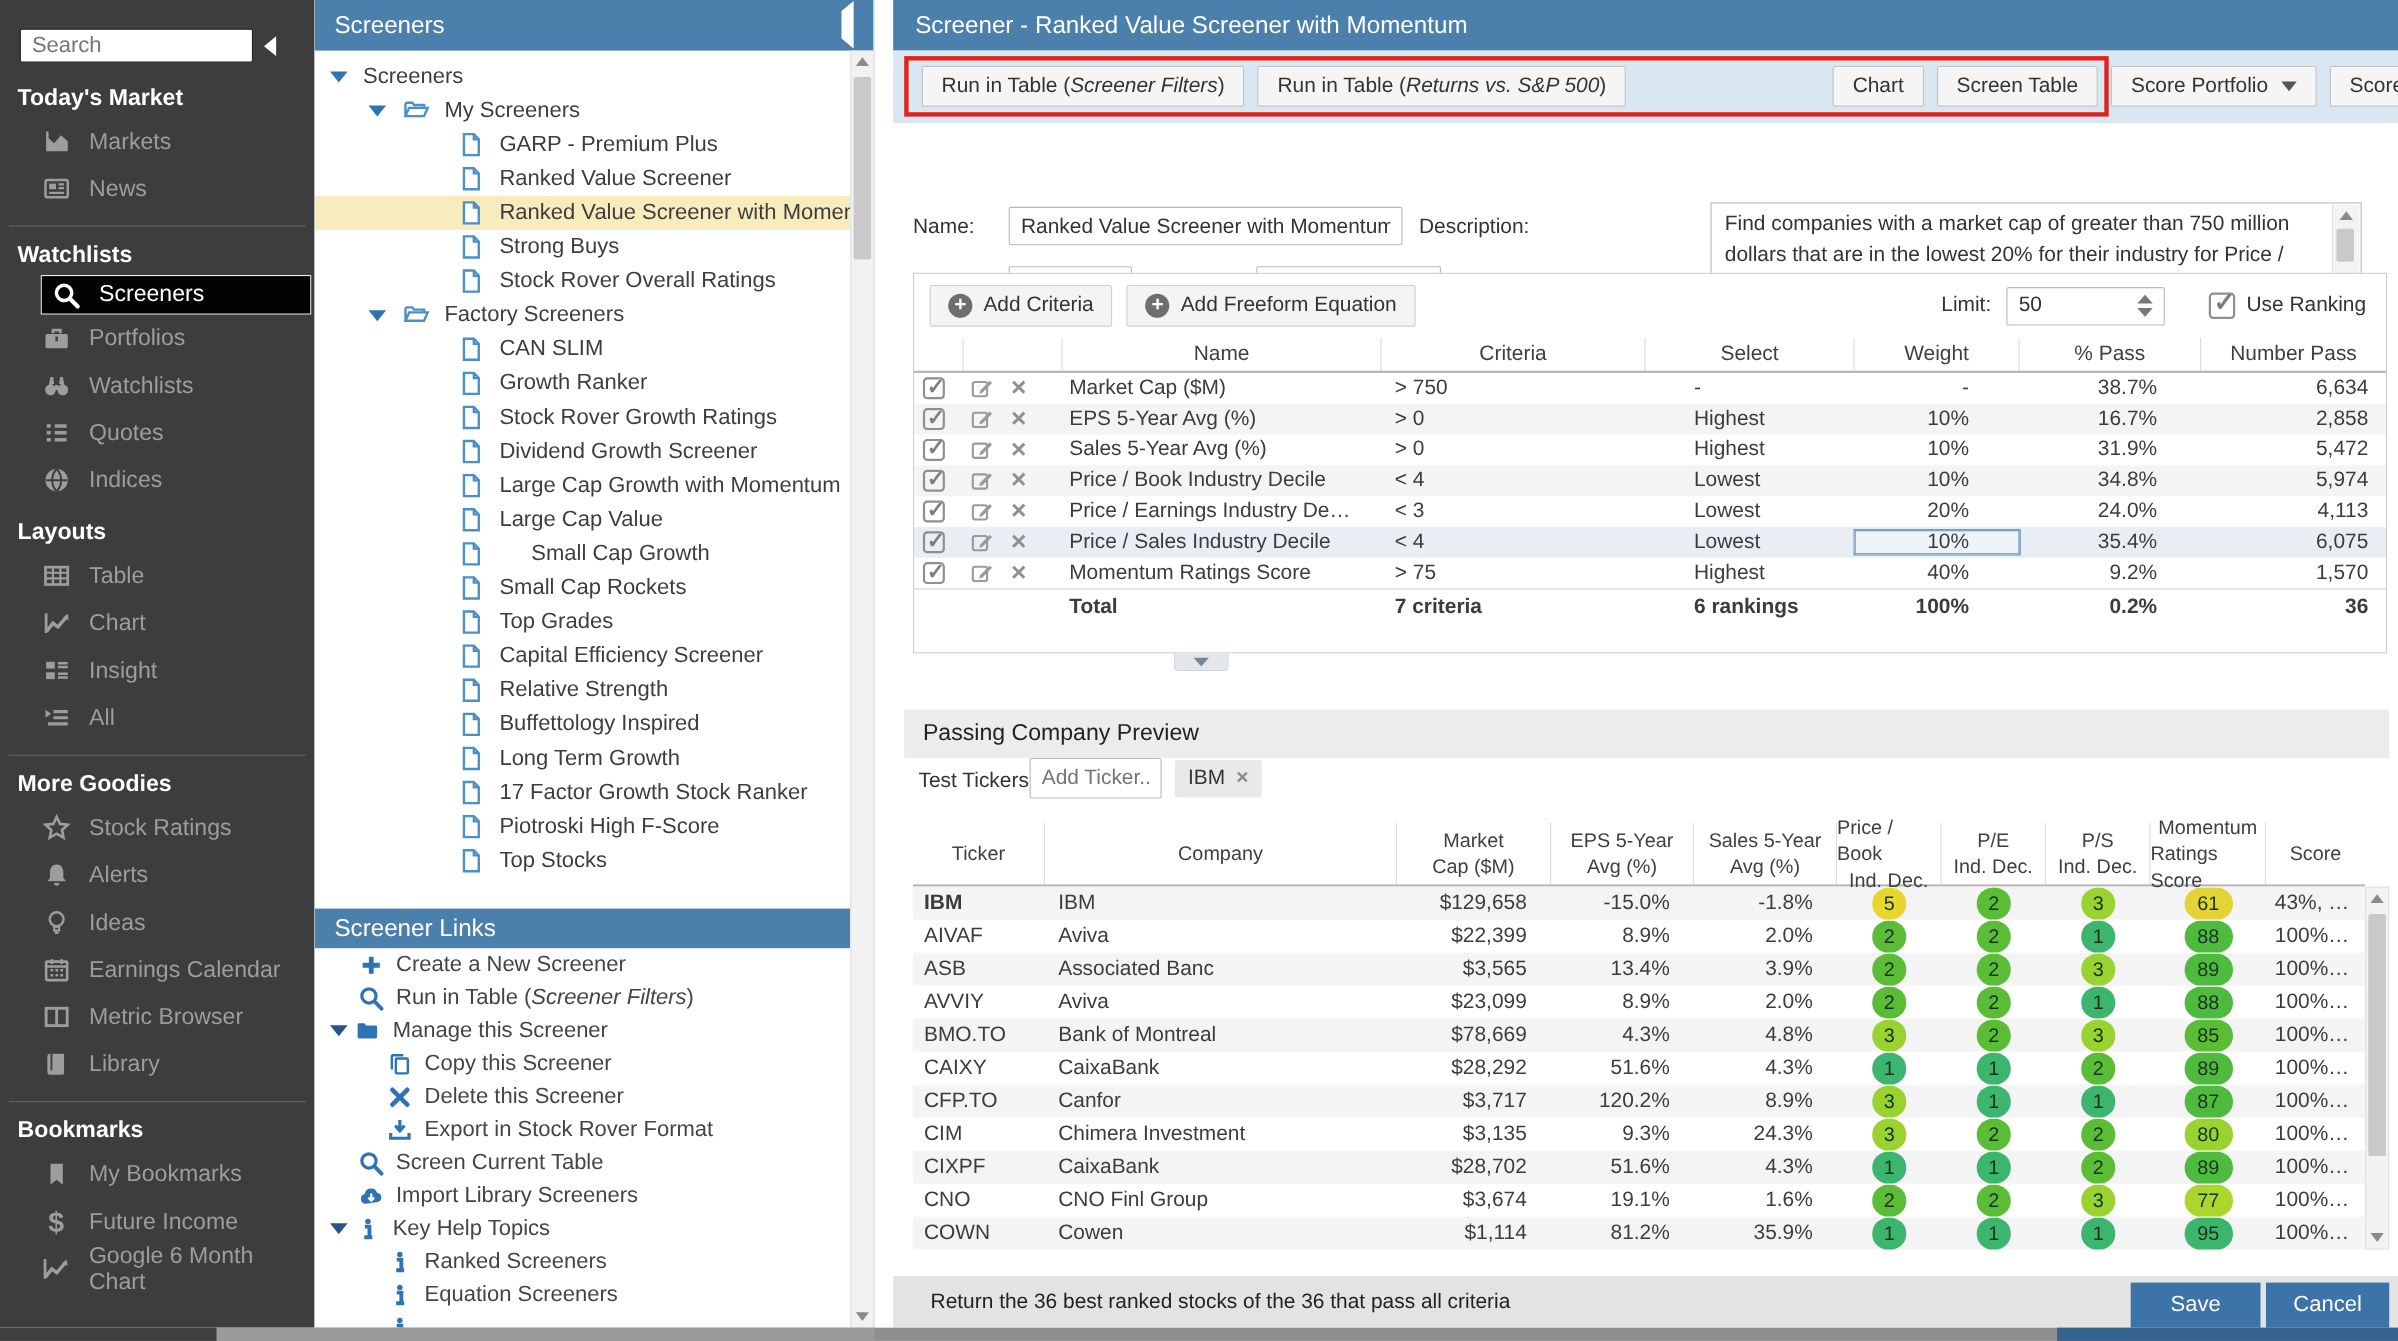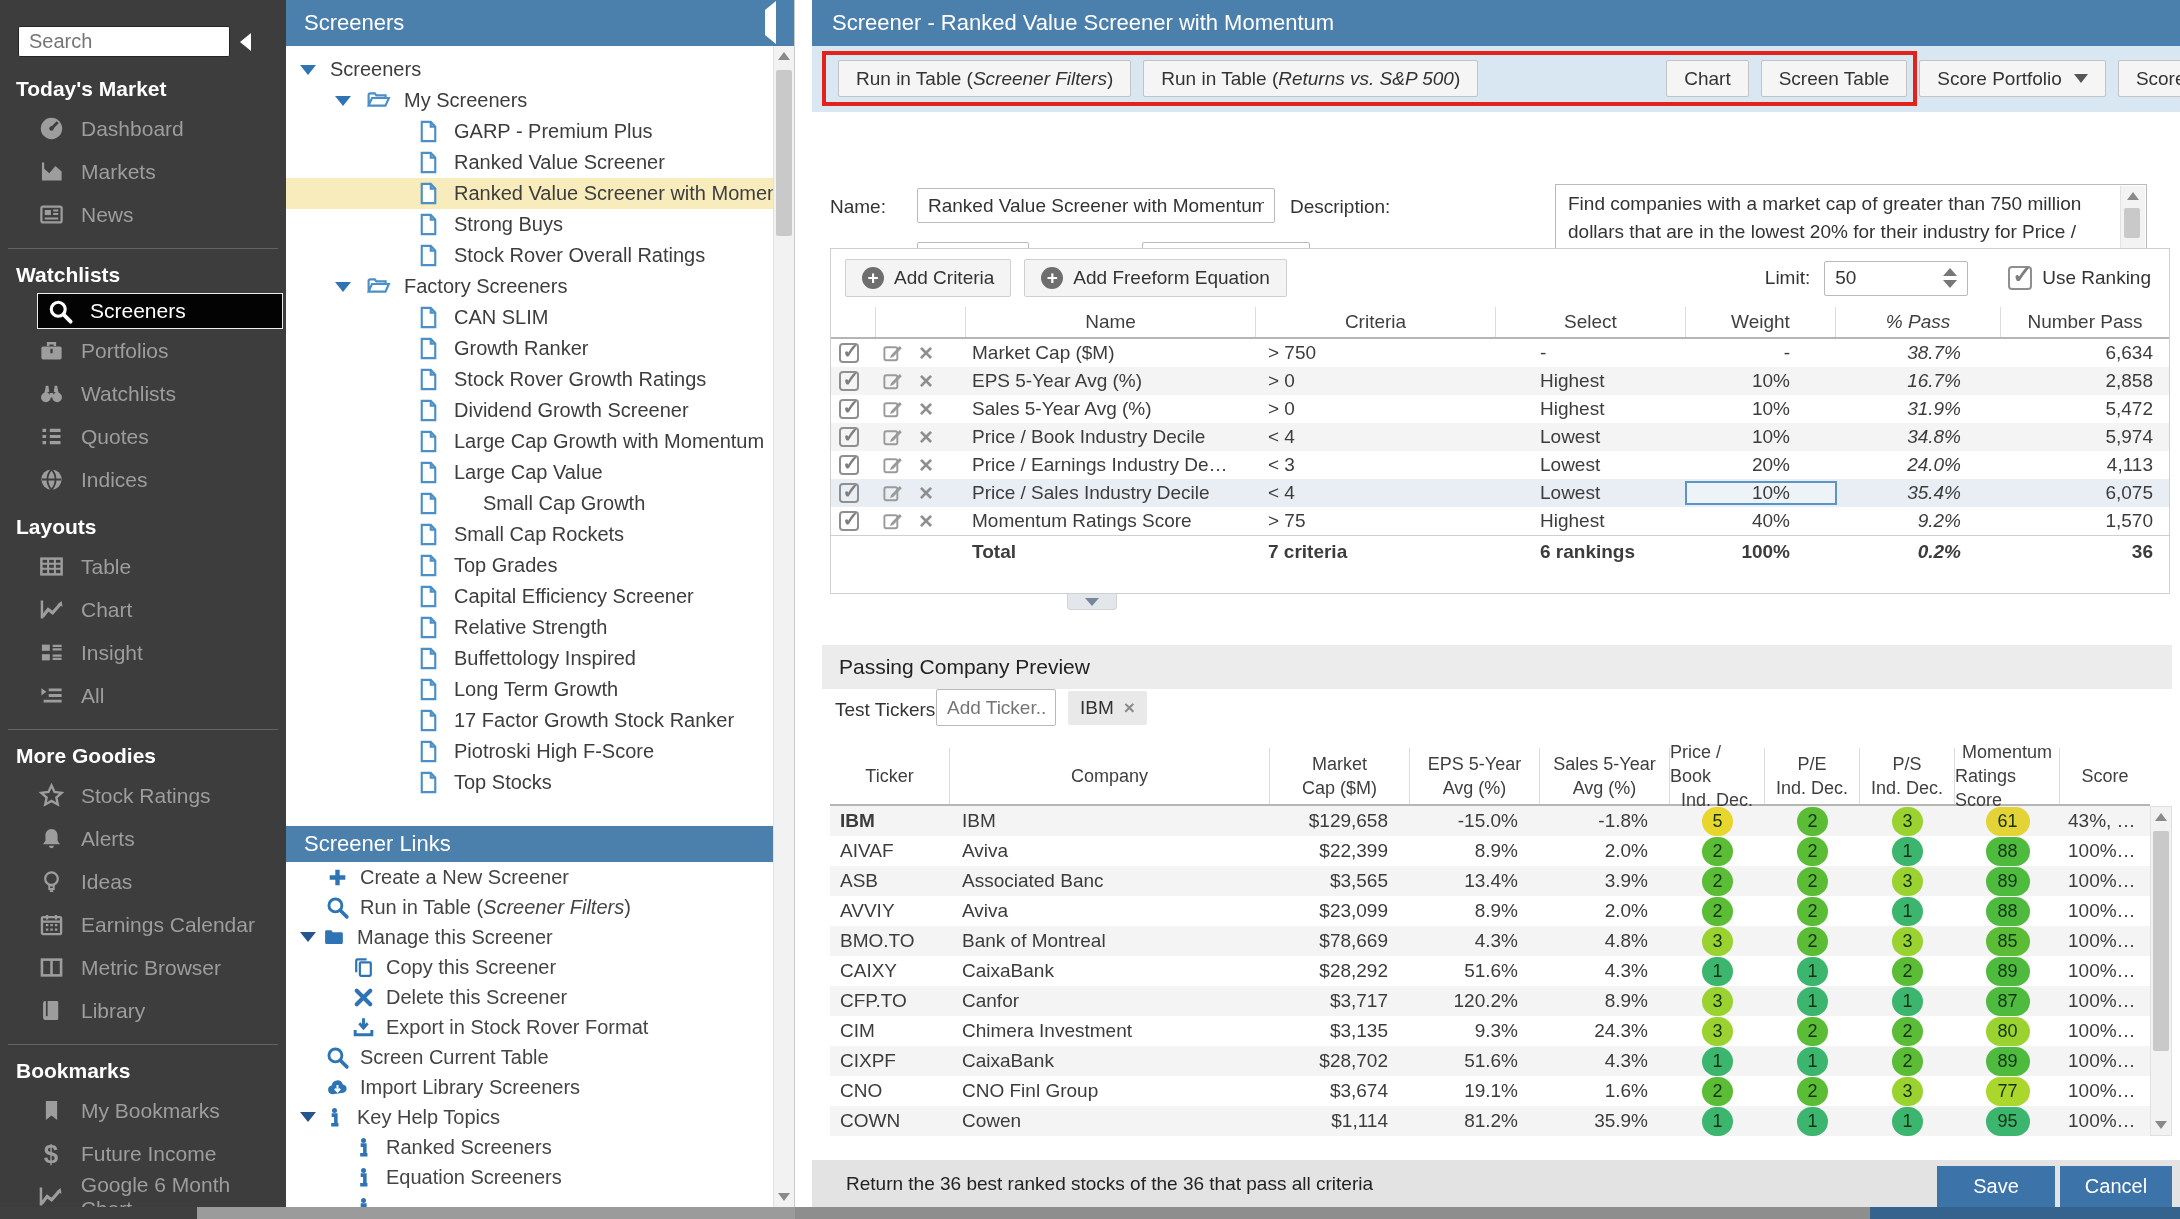--- a/index.html
+++ b/index.html
@@ -85,21 +85,21 @@
   .cr-body-sep { border-top:2px solid #b5b5b5; }
   .cr-row { height:28px; font-size:19px; }
   .cr-row:nth-child(even) { background:#f4f4f4; }
   .cr-row.hl { background:#e9eef4; }
   .c-check { width:45px; display:flex; justify-content:center; }
   .c-act { width:90px; display:flex; align-items:center; gap:14px; padding-left:6px; }
   .c-name { width:290px; text-align:left; padding-left:6px; }
   .c-crit { width:240px; text-align:left; padding-left:12px; }
   .c-sel { width:190px; text-align:left; padding-left:44px; }
   .c-w { width:150px; text-align:right; padding-right:46px; }
-  .c-pp { width:165px; text-align:right; padding-right:40px;font-style:italic; }
+  .c-pp { width:165px; text-align:right; padding-right:40px; }
   .c-np { flex:1; text-align:right; padding-right:16px; }
   .cr-head .c-sel,.cr-head .c-w,.cr-head .c-pp,.cr-head .c-np,.cr-head .c-name,.cr-head .c-crit { padding:0; justify-content:center; }
   .cr-total { height:32px; font-size:19px; font-weight:bold; border-top:1px solid #cfcfcf; }
   .w-boxed { box-shadow:inset 0 0 0 1px #5d94c6, 0 0 0 1px #5d94c6; background:#eef3f8; }
   .edit-icn { color:#9a9a9a; cursor:pointer; display:flex; }
   .edit-icn svg { width:23px; height:23px; }
   .del-icn { color:#8f8f8f; font-weight:900; font-size:24px; line-height:1; cursor:pointer; }
 
   .collapse-tab { position:absolute; left:255px; top:594px; width:50px; height:16px; background:#e3e7eb; border:1px solid #d0d4d8; border-top:none; border-radius:0 0 4px 4px; display:flex; align-items:center; justify-content:center; cursor:pointer; }
   .collapse-tab .t { width:0;height:0;border-left:7px solid transparent;border-right:7px solid transparent;border-top:8px solid #76879a; }
@@ -144,30 +144,20 @@
     <input class="search-input" placeholder="Search" style="">
     <span class="side-collapse">
         <span class="car-left"></span>
       </span>
   </div>
   <div id="sidebar-sections">
       <div class="side-heading">Today's Market</div>
       <div class="side-item">
         <span class="icn">
           <svg viewBox="0 0 24 24">
-            <circle cx="12" cy="12" r="9.5" fill="currentColor"></circle>
-            <path d="M12 12 L17.5 6.5" stroke="#3d3d3d" stroke-width="2.5"></path>
-            <circle cx="12" cy="12" r="2" fill="#3d3d3d"></circle>
-          </svg>
-        </span>
-        <span>Dashboard</span>
-      </div>
-      <div class="side-item">
-        <span class="icn">
-          <svg viewBox="0 0 24 24">
             <path d="M4.5 4v16" stroke="currentColor" stroke-width="2"></path>
             <path d="M5 20 V9 l5 4.5 5.5-6.5 5.5 5V20 Z" fill="currentColor"></path>
           </svg>
         </span>
         <span>Markets</span>
       </div>
       <div class="side-item">
         <span class="icn">
           <svg viewBox="0 0 24 24">
             <rect x="3" y="5" width="18" height="14" rx="1.5" fill="none" stroke="currentColor" stroke-width="2"></rect>

